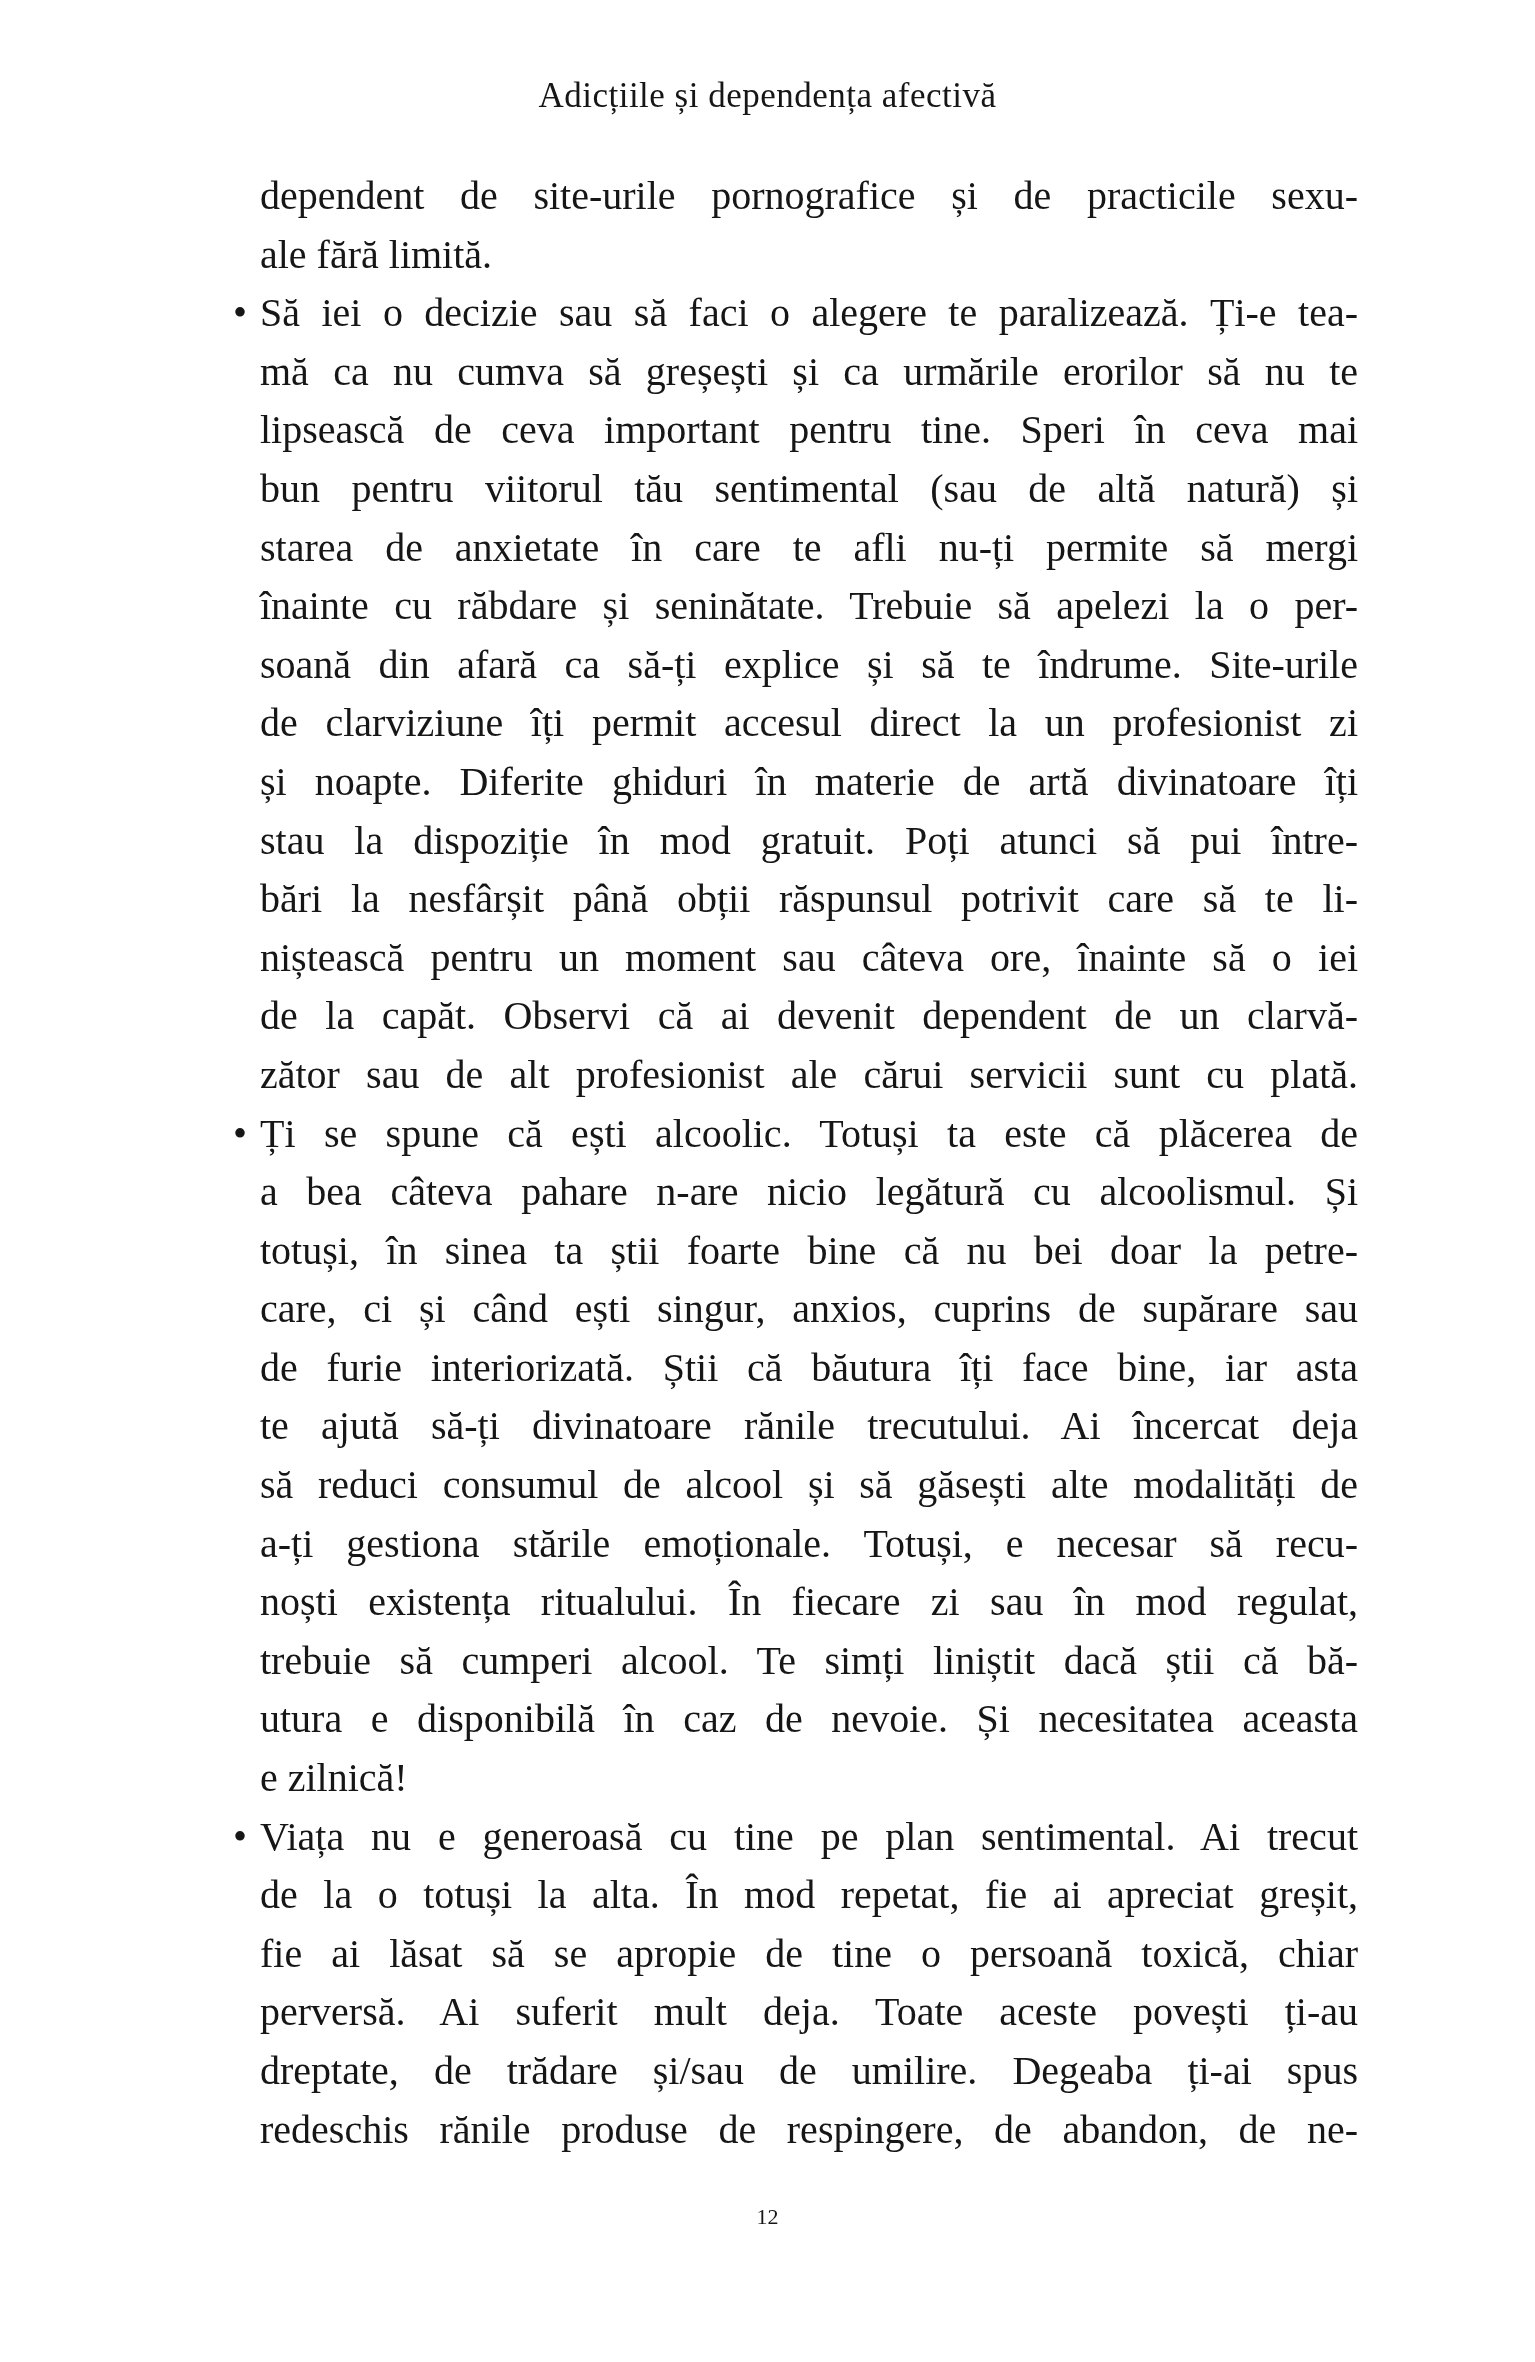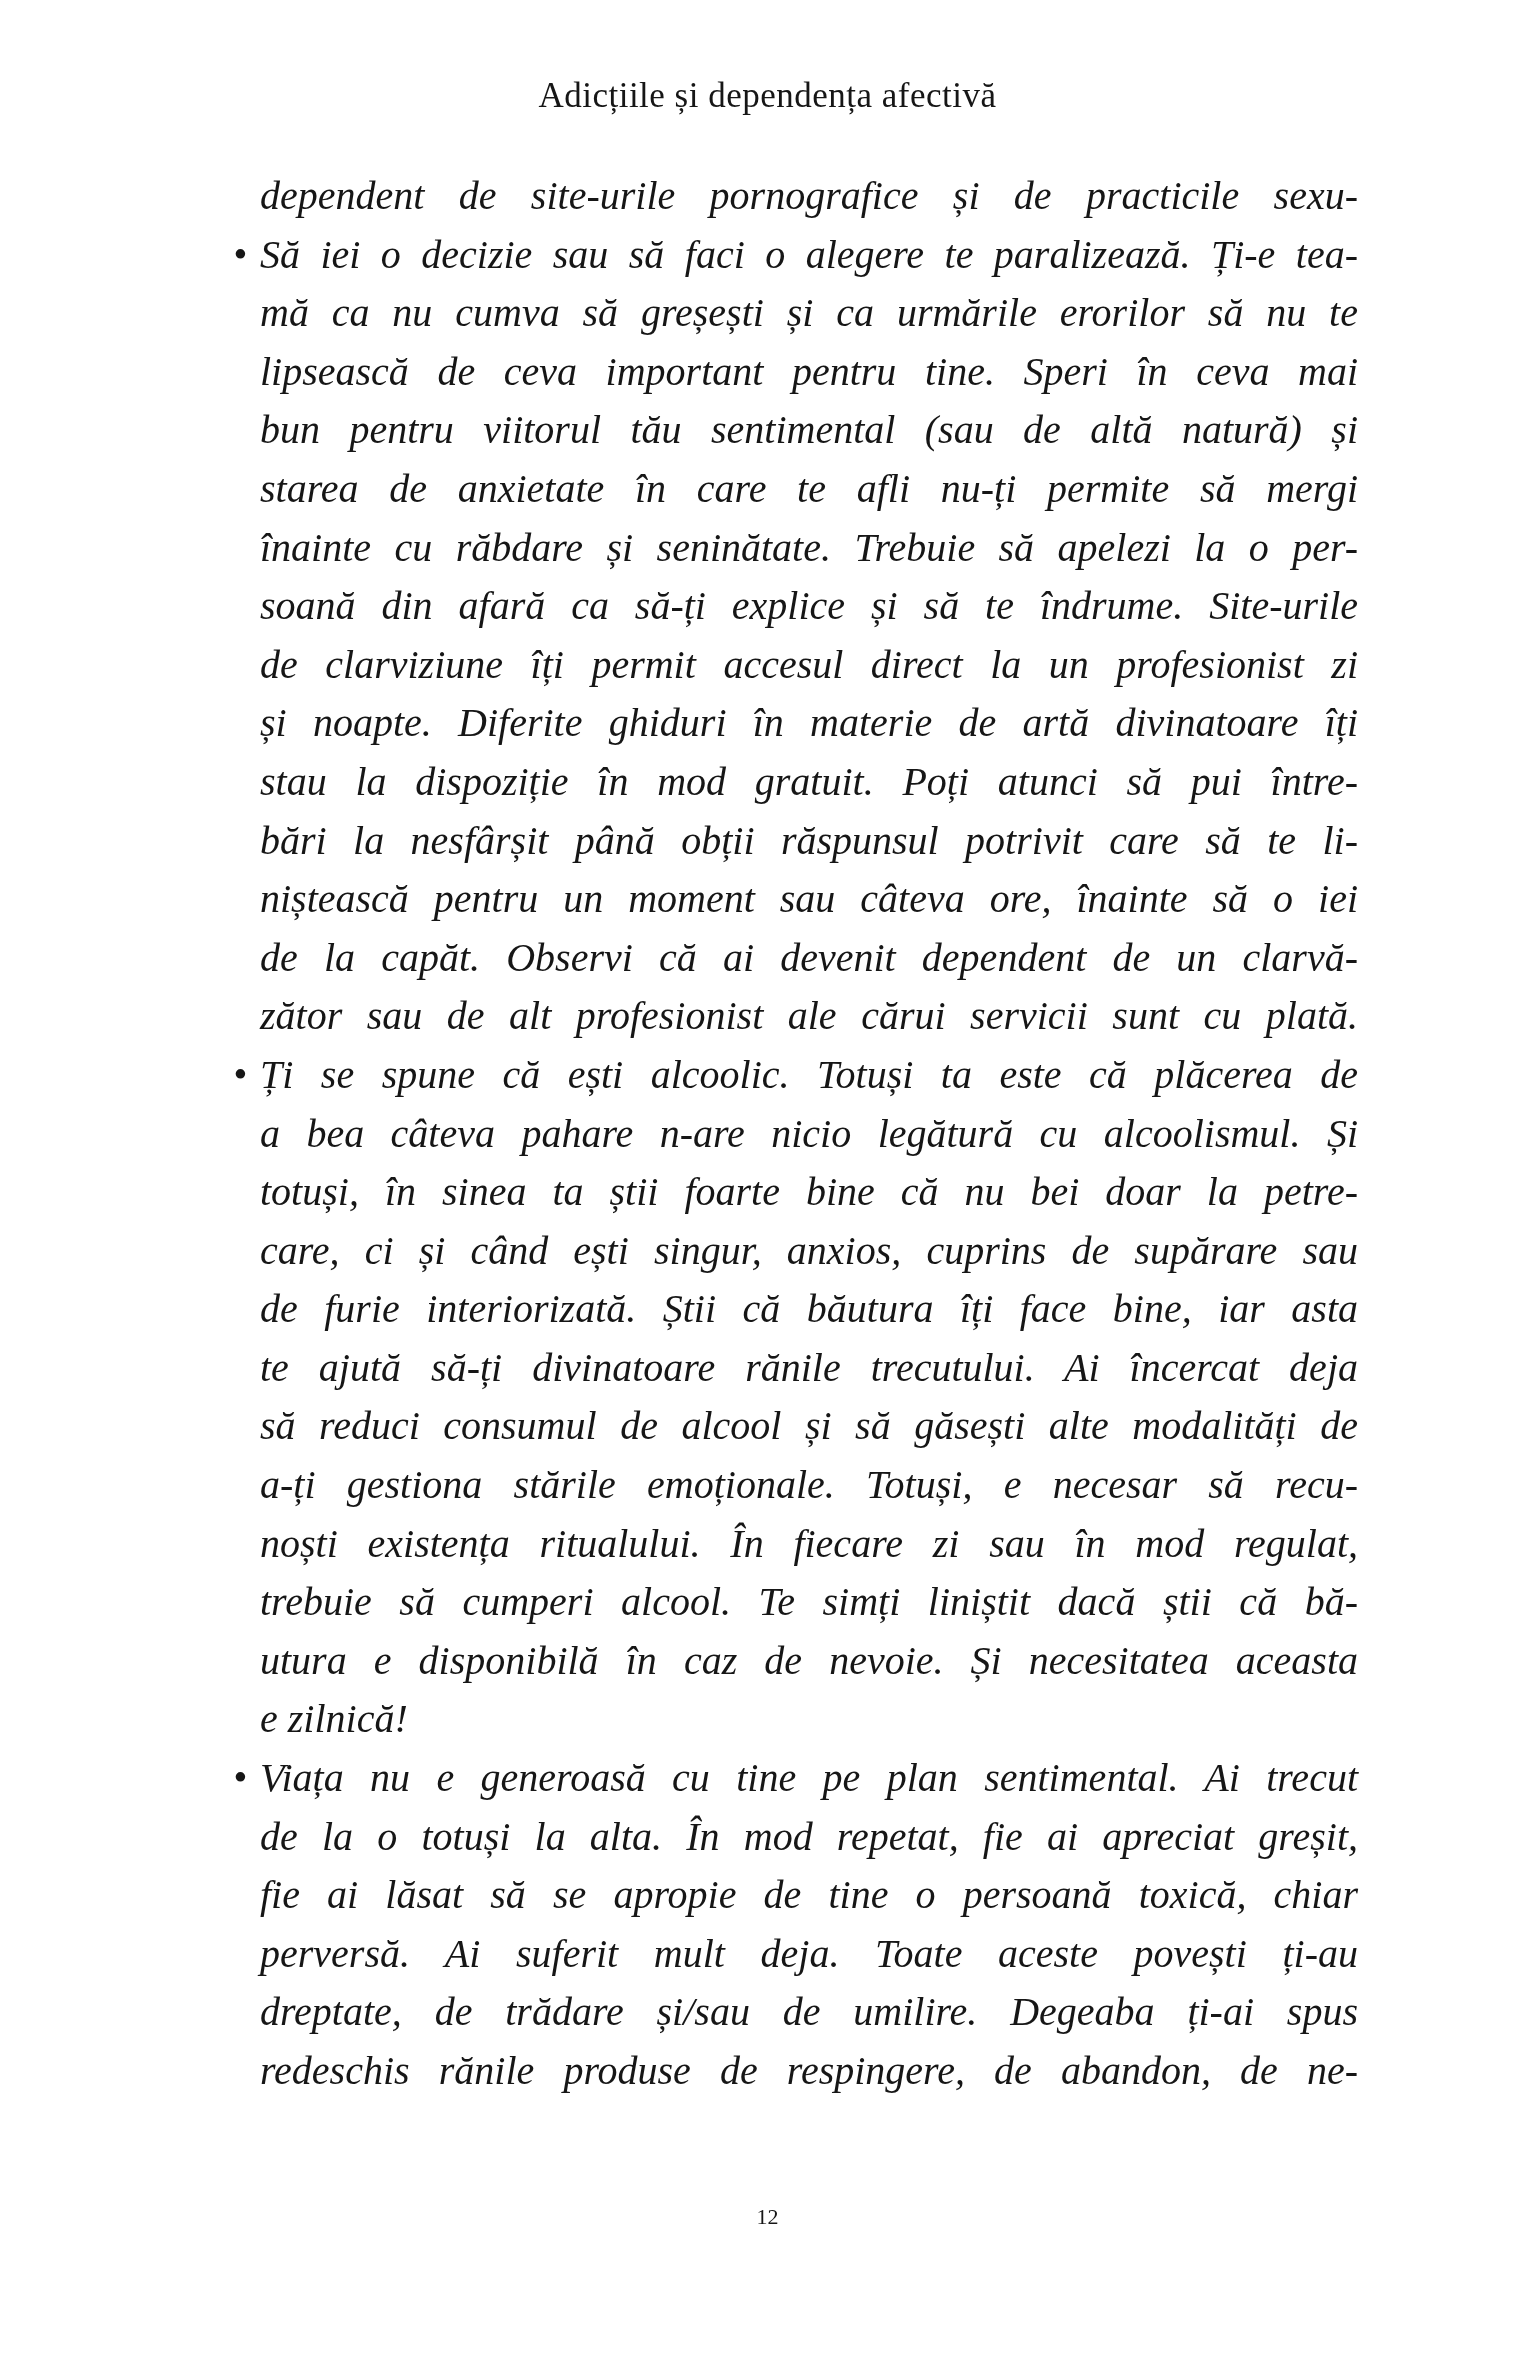--- a/index.html
+++ b/index.html
@@ -28,21 +28,20 @@
     top: 167px;
     width: 1098px;
     font-size: 40px;
     line-height: 58.6px;
   }
   .line {
     position: relative;
     height: 58.6px;
     text-align: justify;
     text-align-last: justify;
-    font-style: italic;
   }
   .line.end {
     text-align-last: auto;
   }
   .bullet {
     position: absolute;
     left: -27px;
     top: 0;
     text-align: left;
     width: 27px;
@@ -59,20 +58,21 @@
 </style>
 </head>
 <body>
 
 <div class="page">
 
   <div class="running-header">Adicțiile și dependența afectivă</div>
 
   <div class="body-text">
     <div class="line">dependent de site-urile pornografice și de practicile sexu-</div>
+    <div class="line end">ale fără limită.</div>
     <div class="line"><span class="bullet">•</span><span>Să iei o decizie sau să faci o alegere te paralizează. Ți-e tea-</span></div>
     <div class="line">mă ca nu cumva să greșești și ca urmările erorilor să nu te</div>
     <div class="line">lipsească de ceva important pentru tine. Speri în ceva mai</div>
     <div class="line">bun pentru viitorul tău sentimental (sau de altă natură) și</div>
     <div class="line">starea de anxietate în care te afli nu-ți permite să mergi</div>
     <div class="line">înainte cu răbdare și seninătate. Trebuie să apelezi la o per-</div>
     <div class="line">soană din afară ca să-ți explice și să te îndrume. Site-urile</div>
     <div class="line">de clarviziune îți permit accesul direct la un profesionist zi</div>
     <div class="line">și noapte. Diferite ghiduri în materie de artă divinatoare îți</div>
     <div class="line">stau la dispoziție în mod gratuit. Poți atunci să pui între-</div>

